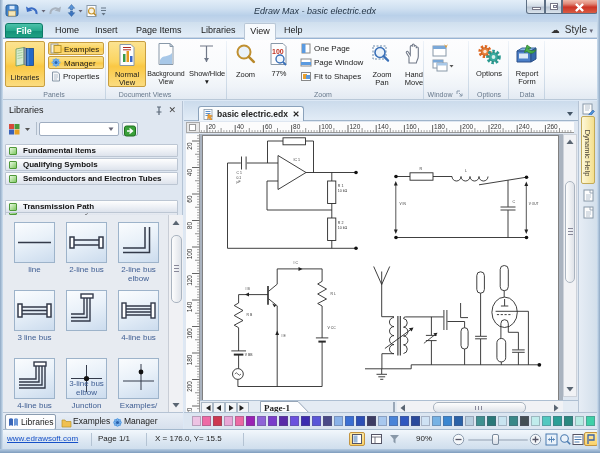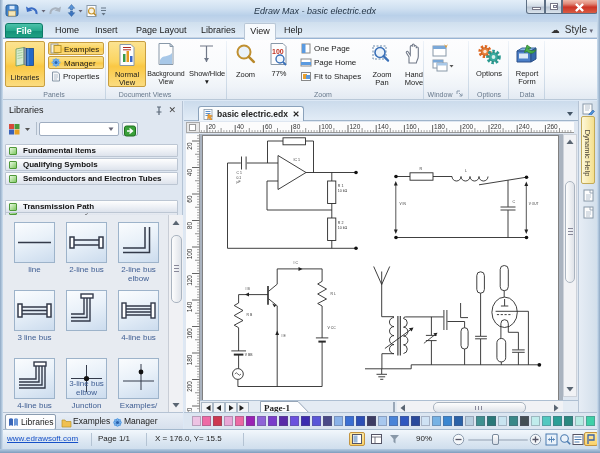--- a/index.html
+++ b/index.html
@@ -129,21 +129,21 @@
       <path d="M88.7 10.2 l2.3 2.4" stroke="#b8882a" stroke-width="1.5"></path>
       <path d="M96 5 l5 0 M96 7.5 l5 0" stroke="#667788" stroke-width="1.1"></path>
       <path d="M96.5 10 l4 0 l-2 2.5 z" fill="#667788"></path>
     </svg>
   </div>
 
   <div class="abs" id="tabrow">
     <div class="abs" id="filebtn">File</div>
     <div class="rtab" style="left:52px;">Home</div>
     <div class="rtab" style="left:92px;">Insert</div>
-    <div class="rtab" style="left:133px;">Page Layout</div>
+    <div class="rtab" style="left:133px;">Page Items</div>
     <div class="rtab" style="left:198px;">Libraries</div>
     <div class="abs" id="tab-active">View</div>
     <div class="rtab" style="left:281px;">Help</div>
     <div class="abs" id="stylebtn">☁&nbsp; <span style="font-size:10px;">Style</span> <span style="font-size:7px; color:#667;">▾</span></div>
   </div>
 
   <div class="abs" id="ribbon">
 
     <div class="bigbtn amber" style="left:2px; width:40px; height:46px;">
       <svg width="26" height="26" viewBox="0 0 26 26" style="margin-top:2px;">
@@ -217,21 +217,21 @@
         <circle cx="13" cy="17" r="4" fill="#eaf2fa" fill-opacity=".7" stroke="#3a70b8" stroke-width="1.4"></circle>
         <path d="M16 20 l3 3" stroke="#3a70b8" stroke-width="1.8"></path>
       </svg>
       <div>77%</div>
     </div>
     <div class="smallbtn" style="left:296px; top:3px; padding-left:15px;">One Page</div>
     <svg class="abs" style="left:297px; top:4px;" width="12" height="11" viewBox="0 0 12 11">
         <rect x="2" y="1" width="8" height="9" fill="#fff" stroke="#888"></rect>
         <rect x="2" y="1" width="3.5" height="9" fill="#5a9ae0"></rect>
       </svg>
-    <div class="smallbtn" style="left:296px; top:17px; padding-left:15px;">Page Home</div>
+    <div class="smallbtn" style="left:296px; top:17px; padding-left:15px;">Page Window</div>
     <svg class="abs" style="left:297px; top:18px;" width="12" height="11" viewBox="0 0 12 11">
         <rect x="1" y="2" width="10" height="7" fill="#fff" stroke="#888"></rect>
         <path d="M1 6.5 h10" stroke="#5a9ae0" stroke-width="3"></path>
       </svg>
     <div class="smallbtn" style="left:296px; top:31px; padding-left:15px;">Fit to Shapes</div>
     <svg class="abs" style="left:297px; top:32px;" width="12" height="11" viewBox="0 0 12 11">
         <rect x="1.5" y="1.5" width="9" height="8" fill="#fff" stroke="#888"></rect>
         <rect x="3" y="3" width="4" height="5" fill="#e8a030"></rect>
         <rect x="6" y="4" width="4" height="4" fill="#5a9ae0"></rect>
       </svg>

